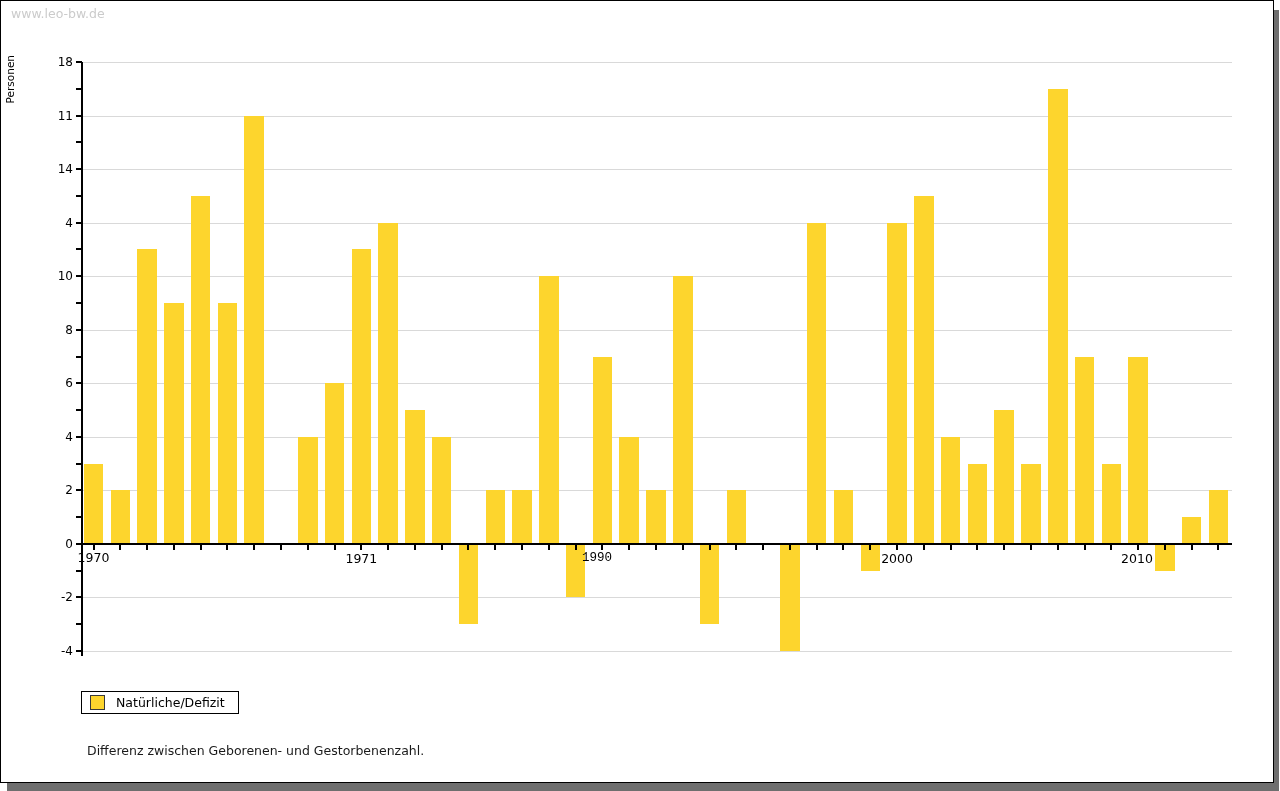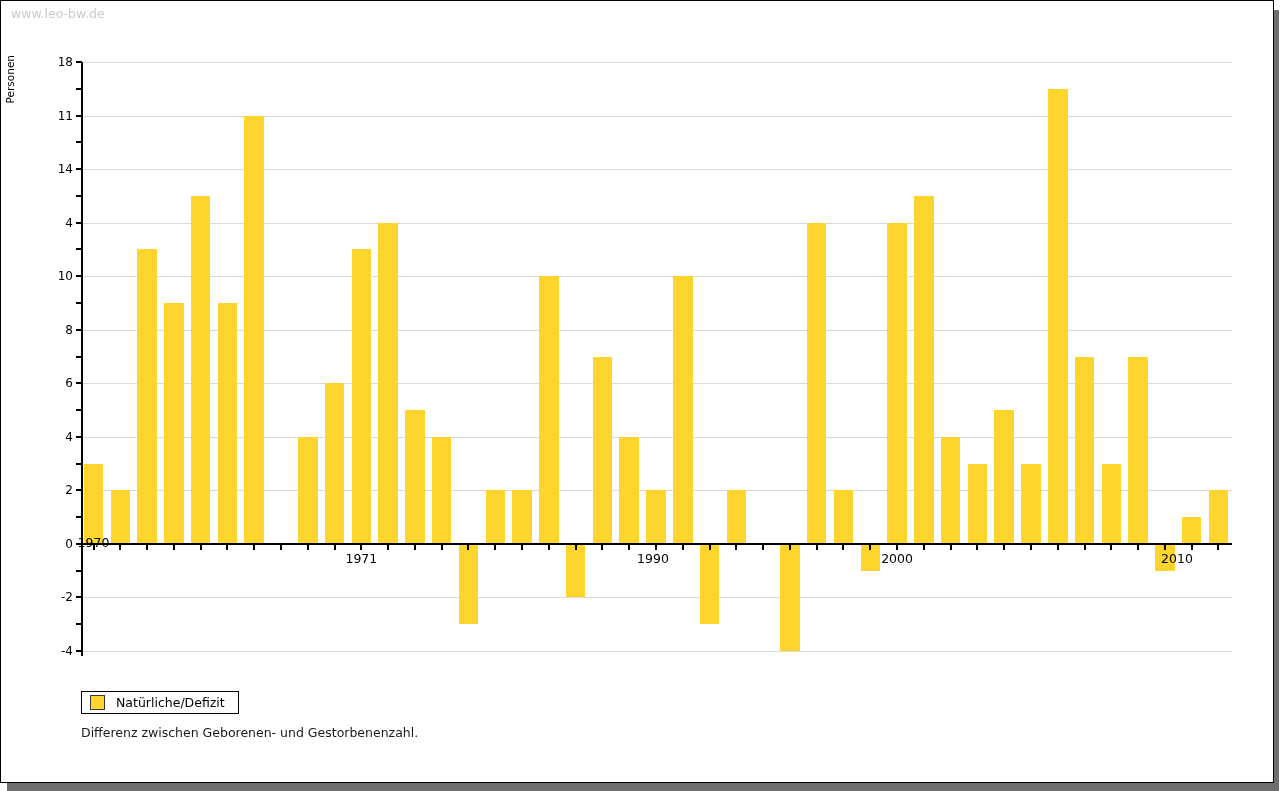--- a/index.html
+++ b/index.html
@@ -15,21 +15,21 @@
   .bar{position:absolute;background:#FDD52D;z-index:2;}
   .zero-line{position:absolute;left:0;width:100%;height:2px;background:#000;z-index:3;}
   .ytick{position:absolute;left:-7px;width:6px;height:2px;background:#000;z-index:4;}
   .ylab{position:absolute;left:-40px;width:30px;height:14px;line-height:14px;text-align:right;font-size:12px;z-index:4;}
   .xtick{position:absolute;width:2px;height:5px;background:#000;z-index:4;}
   .xlab{position:absolute;width:70px;margin-left:-35px;text-align:center;font-size:12.5px;z-index:4;}
   .legend{position:absolute;left:80px;top:690px;border:1px solid #000;display:inline-flex;align-items:center;
           padding:3px 13px 3px 8px;gap:11px;background:#fff;font-size:12.5px;}
   .swatch{display:inline-block;width:13px;height:13px;background:#FDD52D;border:1px solid #3A3A3A;}
   .foot{position:absolute;left:80px;font-size:12.5px;color:#1a1a1a;}
-  .foot.l1{top:724px;}
+  .foot.l1{top:742px;margin-left:6px;}
   .foot.l2{top:750px;}
 </style>
 </head>
 <body>
 
 <div class="frame">
   <div class="watermark">www.leo-bw.de</div>
   <div class="ylabel">Personen</div>
 
   <div class="plot" id="plot">
@@ -169,25 +169,25 @@
         <div class="xtick" style="left: 946.975px; top: 482.909px;"></div>
         <div class="xtick" style="left: 973.76px; top: 482.909px;"></div>
         <div class="xtick" style="left: 1000.54px; top: 482.909px;"></div>
         <div class="xtick" style="left: 1027.33px; top: 482.909px;"></div>
         <div class="xtick" style="left: 1054.12px; top: 482.909px;"></div>
         <div class="xtick" style="left: 1080.9px; top: 482.909px;"></div>
         <div class="xtick" style="left: 1107.68px; top: 482.909px;"></div>
         <div class="xtick" style="left: 1134.47px; top: 482.909px;"></div>
       </div>
     <div id="xlabels">
-        <div class="xlab" style="left: 10.5px; top: 473px;">1970</div>
+        <div class="xlab" style="left: 10.5px; top: 488px;">1970</div>
         <div class="xlab" style="left: 278.35px; top: 488.909px;">1971</div>
-        <div class="xlab" style="left: 570px; top: 488.909px;">1990</div>
+        <div class="xlab" style="left: 514px; top: 488.909px; font-family: Liberation Mono, monospace;">1990</div>
         <div class="xlab" style="left: 814.05px; top: 488.909px;">2000</div>
-        <div class="xlab" style="left: 1094px; top: 488.909px;">2010</div>
+        <div class="xlab" style="left: 1054px; top: 488.909px;">2010</div>
       </div>
   </div>
 
   <div class="legend">
     <span class="swatch"></span>
     <span>Natürliche/Defizit</span>
   </div>
 
   <div class="foot l1">Differenz zwischen Geborenen- und Gestorbenenzahl.</div>
 </div>

